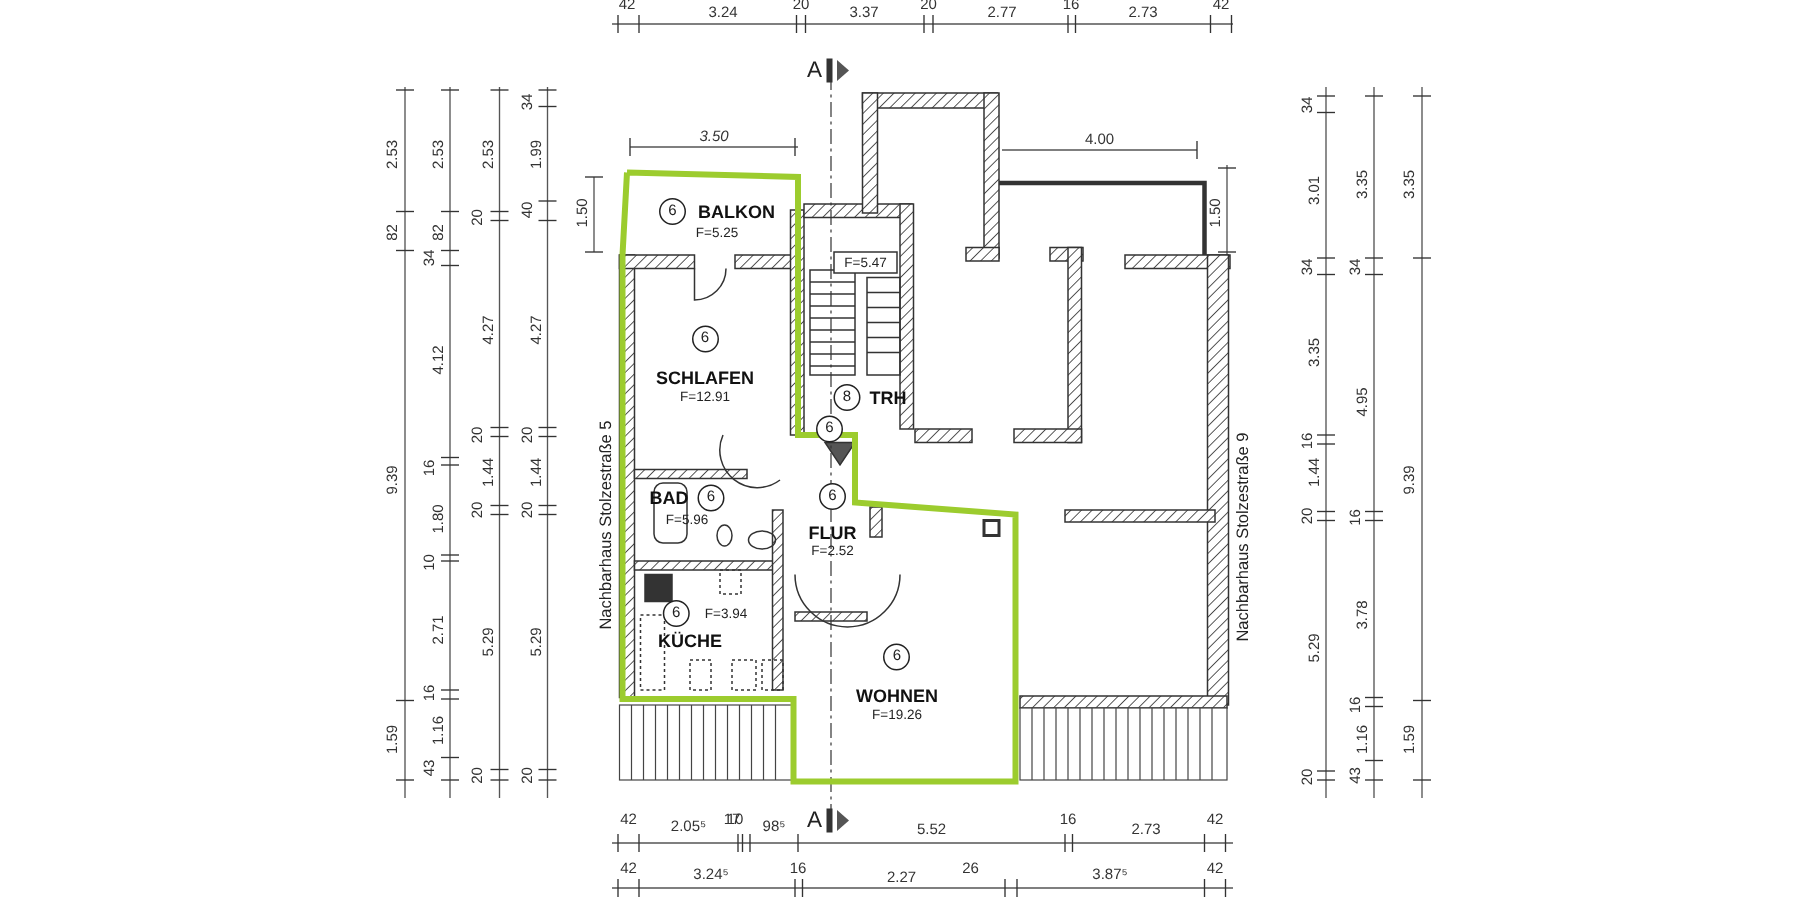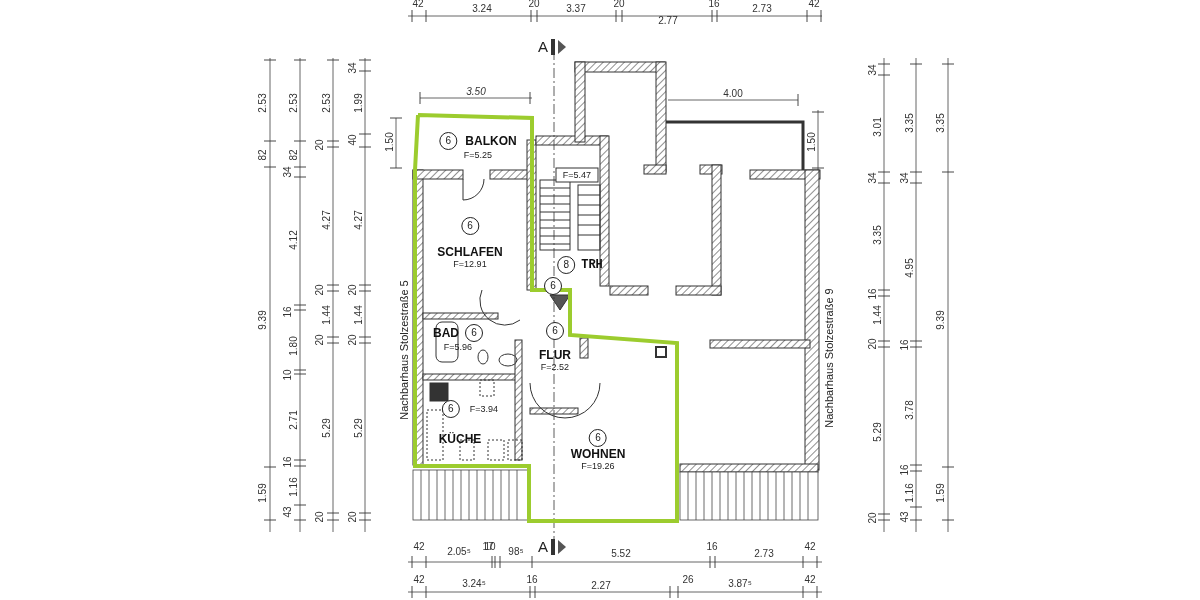--- a/index.html
+++ b/index.html
@@ -293,21 +293,21 @@
   .rl { font-size:12px; font-weight:bold; color:#111; display:block; }
   .ra { font-size:9px; color:#222; display:block; }
 </style>
 
 <div>
   <span class="dt" style="left:418px;top:-2px;">42</span>
   <span class="dt" style="left:482px;top:3px;">3.24</span>
   <span class="dt" style="left:534px;top:-2px;">20</span>
   <span class="dt" style="left:576px;top:3px;">3.37</span>
   <span class="dt" style="left:619px;top:-2px;">20</span>
-  <span class="dt" style="left:668px;top:15px;">2.77</span>
+  <span class="dt" style="left:668px;top:3px;">2.77</span>
   <span class="dt" style="left:714px;top:-2px;">16</span>
   <span class="dt" style="left:762px;top:3px;">2.73</span>
   <span class="dt" style="left:814px;top:-2px;">42</span>
 </div>
 
 <div>
   <span class="dt" style="left:419px;top:541px;">42</span>
   <span class="dt" style="left:459px;top:546px;">2.05⁵</span>
   <span class="dt" style="left:490px;top:541px;">10</span>
   <span class="dt" style="left:488px;top:541px;">17</span>
@@ -316,21 +316,21 @@
   <span class="dt" style="left:712px;top:541px;">16</span>
   <span class="dt" style="left:764px;top:548px;">2.73</span>
   <span class="dt" style="left:810px;top:541px;">42</span>
 </div>
 
 <div>
   <span class="dt" style="left:419px;top:574px;">42</span>
   <span class="dt" style="left:474px;top:578px;">3.24⁵</span>
   <span class="dt" style="left:532px;top:574px;">16</span>
   <span class="dt" style="left:601px;top:580px;">2.27</span>
-  <span class="dt" style="left:688px;top:574px;">26</span>
+  <span class="dt" style="left:647px;top:574px;">26</span>
   <span class="dt" style="left:740px;top:578px;">3.87⁵</span>
   <span class="dt" style="left:810px;top:574px;">42</span>
 </div>
 
 <div>
   <span class="dv" style="left:262px;top:103px;">2.53</span>
   <span class="dv" style="left:262px;top:155px;">82</span>
   <span class="dv" style="left:262px;top:320px;">9.39</span>
   <span class="dv" style="left:262px;top:493px;">1.59</span>
 </div>
@@ -421,42 +421,42 @@
     <span class="num">6</span>
   </span>
   <span class="ra">F=5.96</span>
 </div>
 
 <div class="room" style="left:470px;top:398px;">
   <span style="display:inline-flex;align-items:center;gap:10px;">
     <span class="num">6</span>
     <span class="ra" style="display:inline;">F=3.94</span>
   </span>
-  <span class="rl" style="margin-top:14px;margin-left:-20px;">KÜCHE</span>
+  <span class="rl" style="margin-top:2px;margin-left:-20px;">KÜCHE</span>
 </div>
 
 <div class="room" style="left:555px;top:320px;">
   <span class="num">6</span>
   <span class="rl" style="margin-top:8px;">FLUR</span>
   <span class="ra">F=2.52</span>
 </div>
 
 <div class="room" style="left:598px;top:427px;">
   <span class="num">6</span>
-  <span class="rl" style="">WOHNEN</span>
+  <span class="rl" style="margin-top:10px;">WOHNEN</span>
   <span class="ra">F=19.26</span>
 </div>
 
 <div class="room" style="left:577px;top:170px;">
   <span class="ra">F=5.47</span>
 </div>
 <div class="room" style="left:580px;top:254px;">
   <span style="display:inline-flex;align-items:center;gap:6px;">
     <span class="num">8</span>
-    <span class="rl" style="display:inline;font-family:Liberation Mono, monospace;">TRH</span>
+    <span class="rl" style="display:inline;">TRH</span>
   </span>
 </div>
 
 <div class="room" style="left:553px;top:275px;">
   <span class="num">6</span>
 </div>
 
 <span class="dv" style="left:404px;top:350px;font-size:11px;color:#222;">Nachbarhaus  Stolzestraße 5</span>
 <span class="dv" style="left:829px;top:358px;font-size:11px;color:#222;">Nachbarhaus  Stolzestraße 9</span>
 

